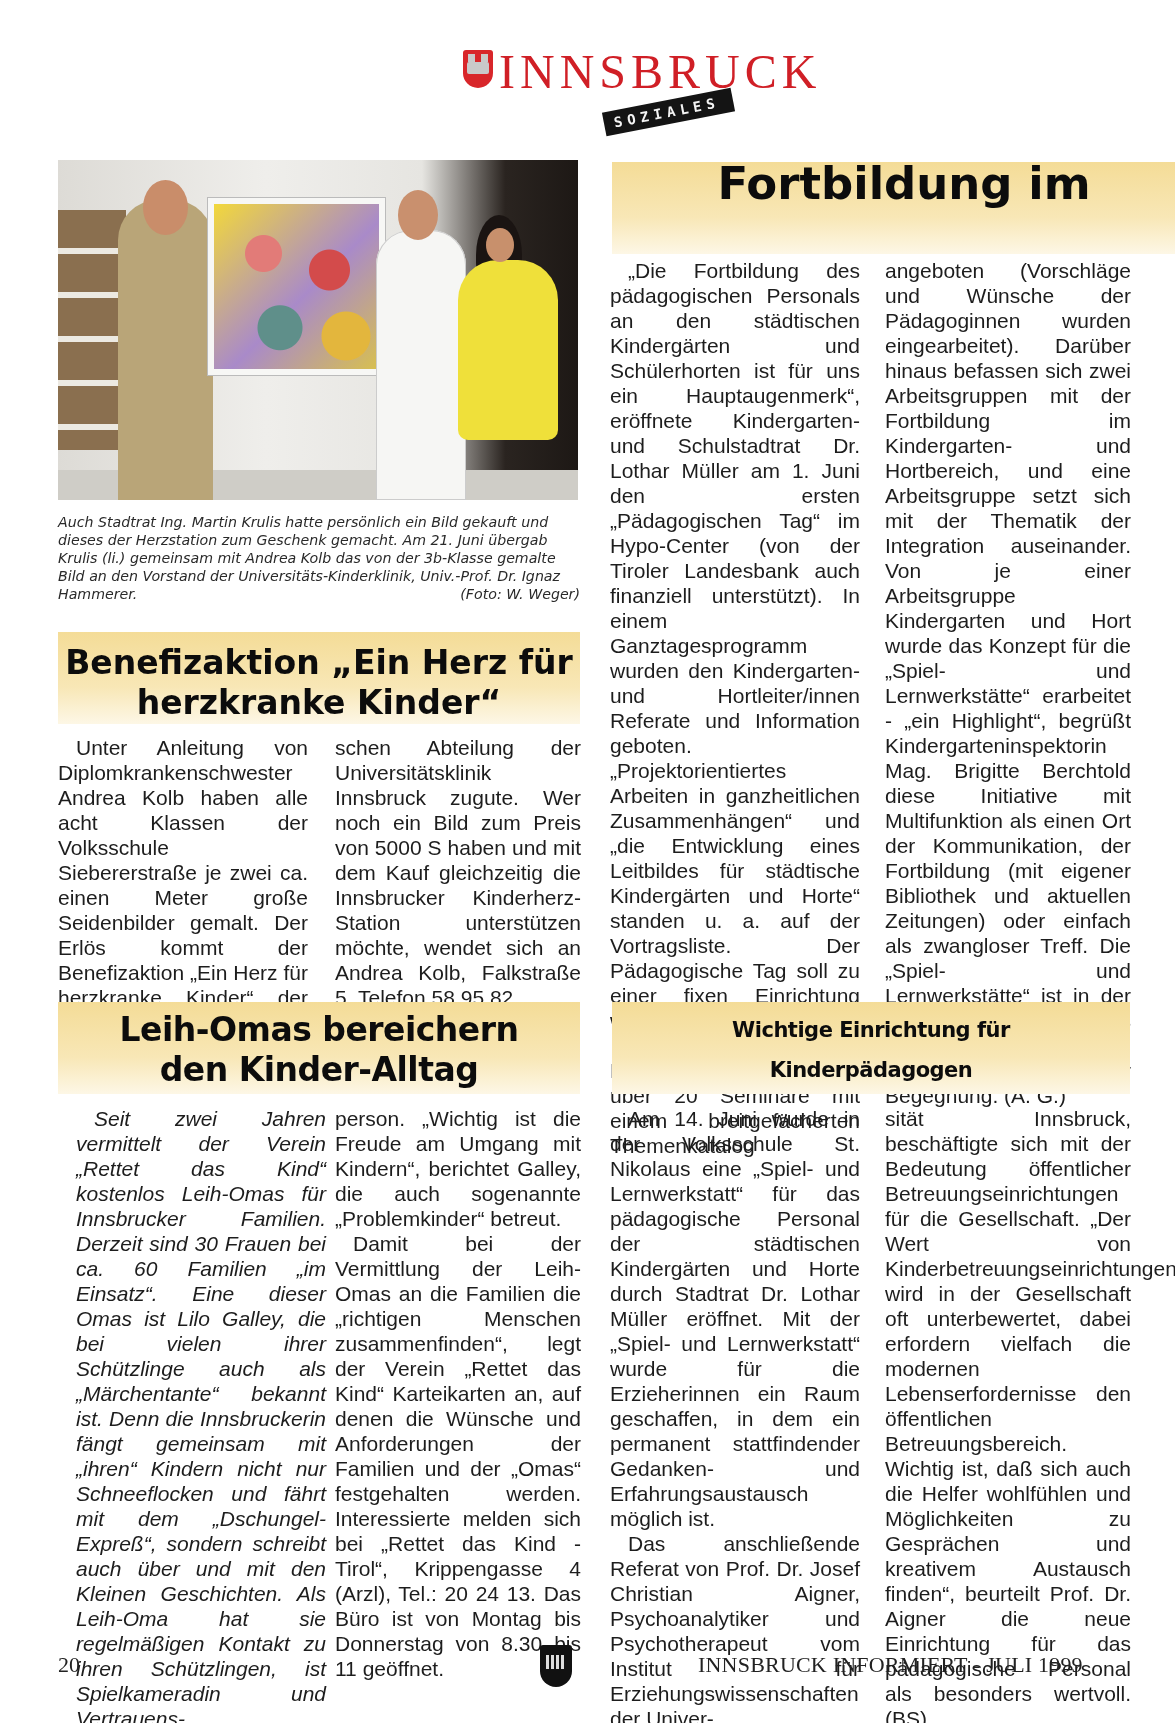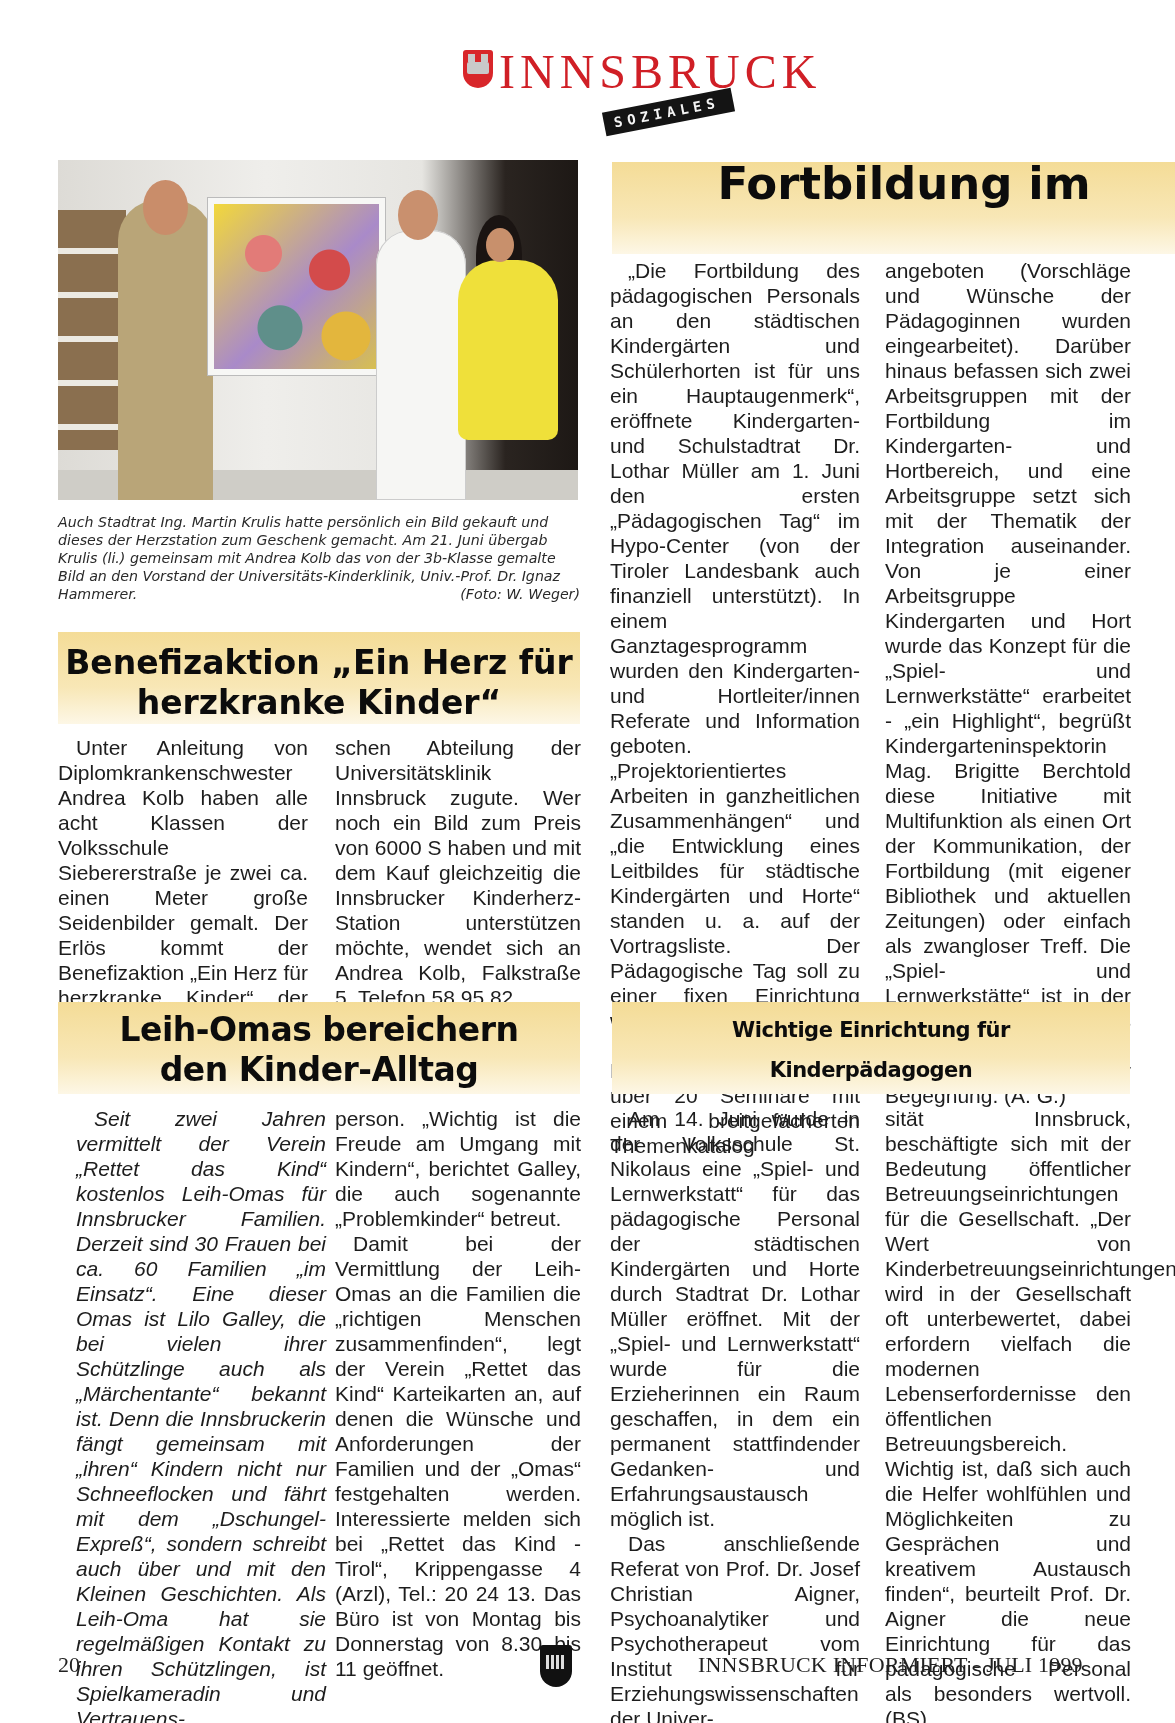--- a/index.html
+++ b/index.html
@@ -107,21 +107,21 @@
 </div>
 
 <div class="abs headbox h-bene">
   <div>Benefizaktion „Ein Herz für</div>
   <div>herzkranke Kinder“</div>
 </div>
 <div class="abs col c-bene-1">
   <p>Unter Anleitung von Diplomkrankenschwester Andrea Kolb haben alle acht Klassen der Volksschule Siebererstraße je zwei ca. einen Meter große Seidenbilder gemalt. Der Erlös kommt der Benefizaktion „Ein Herz für herzkranke Kinder“ der kinderkardiologi-</p>
 </div>
 <div class="abs col c-bene-2">
-  <p class="noind">schen Abteilung der Universitätsklinik Innsbruck zugute. Wer noch ein Bild zum Preis von 6000 S haben und mit dem Kauf gleichzeitig die Innsbrucker Kinderherz-Station unterstützen möchte, wendet sich an Andrea Kolb, Falkstraße 5, Telefon 58 95 82.</p>
+  <p class="noind">schen Abteilung der Universitätsklinik Innsbruck zugute. Wer noch ein Bild zum Preis von 5000 S haben und mit dem Kauf gleichzeitig die Innsbrucker Kinderherz-Station unterstützen möchte, wendet sich an Andrea Kolb, Falkstraße 5, Telefon 58 95 82.</p>
 </div>
 
 <div class="abs headbox h-leih">
   <div>Leih-Omas bereichern</div>
   <div>den Kinder-Alltag</div>
 </div>
 <div class="abs col c-leih-1">
   <p>Seit zwei Jahren vermittelt der Verein „Rettet das Kind“ kostenlos Leih-Omas für Innsbrucker Familien. Derzeit sind 30 Frauen bei ca. 60 Familien „im Einsatz“. Eine dieser Omas ist Lilo Galley, die bei vielen ihrer Schützlinge auch als „Märchentante“ bekannt ist. Denn die Innsbruckerin fängt gemeinsam mit „ihren“ Kindern nicht nur Schneeflocken und fährt mit dem „Dschungel-Expreß“, sondern schreibt auch über und mit den Kleinen Geschichten. Als Leih-Oma hat sie regelmäßigen Kontakt zu ihren Schützlingen, ist Spielkameradin und Vertrauens-</p>
 </div>
 <div class="abs col c-leih-2">

